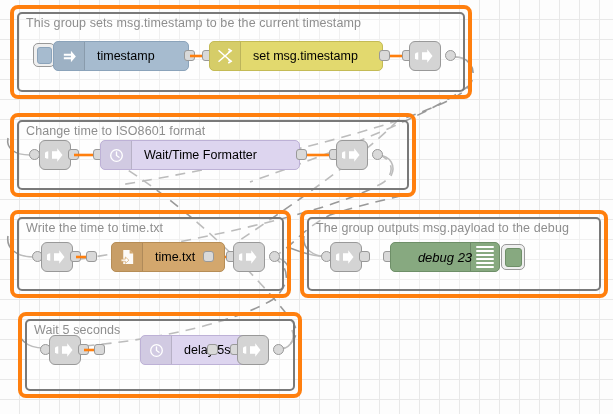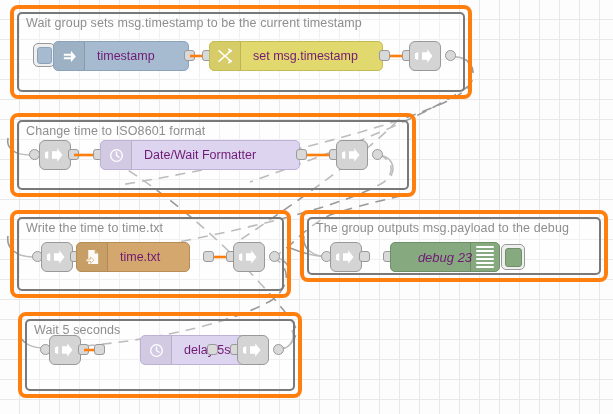--- a/index.html
+++ b/index.html
@@ -67,21 +67,21 @@
     width: 30px; height: 100%;
     display: flex; align-items: center; justify-content: center;
     background: rgba(0,0,0,0.05);
     border-right: 1px solid rgba(0,0,0,0.12);
     flex: none;
   }
   .node .label {
     flex: 1;
     padding: 0 12px;
     font-size: 12.5px;
-    color: #701a75;
+    color: #000000;
     white-space: nowrap;
   }
   .node.inject {
     background: #a6bbcf;
     border-color: #8ba3ba;
   }
   .node.change {
     background: #e2d96e;
     border-color: #c4bb56;
     justify-content: space-between;
@@ -205,21 +205,21 @@
       <path d="M275,350 C292,348 300,336 294,324 C270,290 200,215 120,165" stroke-dasharray="10,7"></path>
       <path d="M275,350 C290,350 296,340 292,330"></path>
 
       <path d="M470,85 C430,115 340,150 250,182" stroke-dasharray="10,7"></path>
       <path d="M398,120 C370,150 300,200 240,240" stroke-dasharray="10,7"></path>
     </g>
   </svg>
 
   <div class="group" style="left:10px; top:5px; width:462px; height:94px;">
     <div class="group-inner"></div>
-    <div class="group-title">Wait group sets msg.timestamp to be the current timestamp</div>
+    <div class="group-title">This group sets msg.timestamp to be the current timestamp</div>
   </div>
 
   <div class="inject-btn" style="left:33px; top:43px;">
     <i></i>
   </div>
 
   <div class="node inject" style="left:53px; top:41px; width:136px;">
     <div class="icon-box">
       <svg class="ic" width="17" height="17" viewBox="0 0 24 24" aria-hidden="true">
         <path d="M4 8 h10 v-4 l7 8 l-7 8 v-4 h-10 v-3 h10 v-2 h-10 z" fill="#ffffff"></path>
@@ -291,21 +291,21 @@
   <div class="port" style="left:93px; top:149px;"></div>
   <div class="node func-purple" style="left:100px; top:140px; width:200px;">
     <div class="icon-box">
       <svg class="ic" width="17" height="17" viewBox="0 0 24 24" aria-hidden="true">
         <g stroke="#ffffff" stroke-width="1.9" fill="none">
           <circle cx="12" cy="12" r="8.2"></circle>
           <path d="M12 7 L12 12 L15.5 14.5" stroke-linecap="round"></path>
         </g>
       </svg>
     </div>
-    <div class="label">Date/Wait Formatter</div>
+    <div class="label">Wait/Time Formatter</div>
   </div>
   <div class="port" style="left:296px; top:149px;"></div>
 
   <div class="port" style="left:329px; top:149px;"></div>
   <div class="linknode" style="left:336px; top:140px;">
     <svg class="ic" width="20" height="18" viewBox="0 0 24 24" aria-hidden="true">
       <g fill="#ffffff">
         <path d="M3 7 a5 5 0 0 0 0 10 z"></path>
         <path d="M8 7 h7 v-4 l7 9 l-7 9 v-4 h-7 z"></path>
       </g>
@@ -331,21 +331,21 @@
 
   <svg class="links-layer" viewBox="0 0 613 414">
     <g fill="none" stroke="#ff7f0e" stroke-width="2.6">
       <path d="M76,257 L90,257"></path>
       <path d="M208,257 L228,257"></path>
       <path d="M402,257 L420,257"></path>
     </g>
   </svg>
 
   <div class="port" style="left:86px; top:251px;"></div>
-  <div class="node file" style="left:76px; top:242px; width:114px;justify-content:space-between;">
+  <div class="node file" style="left:111px; top:242px; width:114px;justify-content:space-between;">
     <div class="icon-box">
       <svg class="ic" width="17" height="18" viewBox="0 0 24 24" aria-hidden="true">
         <g fill="#ffffff">
           <path d="M6 2 h9 l5 5 v15 h-14 z" opacity="0.95"></path>
         </g>
         <path d="M15 2 v5 h5" fill="#d3a76d"></path>
         <path d="M3 15 h6 v-3 l5 4.5 l-5 4.5 v-3 h-6 z" fill="#ffffff" stroke="#d3a76d" stroke-width="1"></path>
       </svg>
     </div>
     <div class="label">time.txt</div>
@@ -356,21 +356,21 @@
   <div class="linknode" style="left:233px; top:242px;">
     <svg class="ic" width="20" height="18" viewBox="0 0 24 24" aria-hidden="true">
       <g fill="#ffffff">
         <path d="M3 7 a5 5 0 0 0 0 10 z"></path>
         <path d="M8 7 h7 v-4 l7 9 l-7 9 v-4 h-7 z"></path>
       </g>
     </svg>
   </div>
   <div class="port" style="left:269px; top:251px; border-radius:50%;"></div>
 
-  <div class="group" style="left:300px; top:210px; width:308px; height:72px;">
+  <div class="group" style="left:300px; top:210px; width:308px; height:88px;">
     <div class="group-inner"></div>
     <div class="group-title">The group outputs msg.payload to the debug</div>
   </div>
 
   <div class="port" style="left:321px; top:251px; border-radius:50%;"></div>
   <div class="linknode" style="left:330px; top:242px;">
     <svg class="ic" width="20" height="18" viewBox="0 0 24 24" aria-hidden="true">
       <g fill="#ffffff">
         <path d="M3 7 a5 5 0 0 0 0 10 z"></path>
         <path d="M8 7 h7 v-4 l7 9 l-7 9 v-4 h-7 z"></path>

